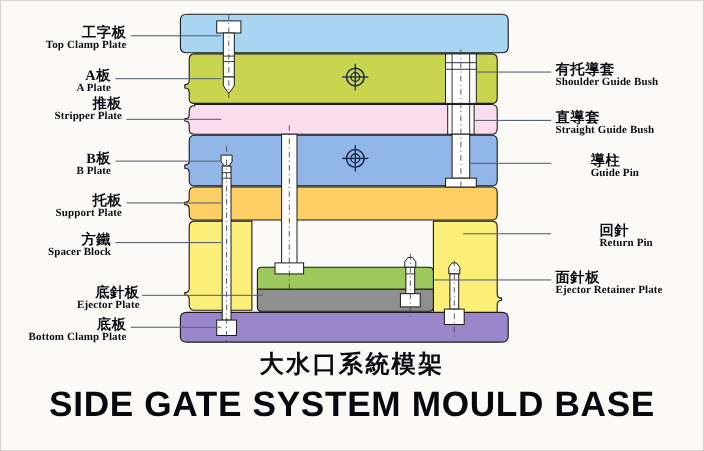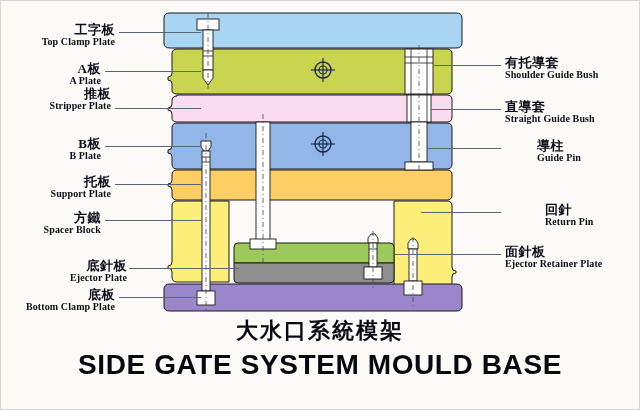--- a/index.html
+++ b/index.html
@@ -21,21 +21,21 @@
   .lbl.R{text-align:left;}
 
   
   .leader{position:absolute;height:1px;background:#5b6675;}
 
   
   #title-cn{position:absolute;left:0;right:0;top:315px;text-align:center;
      font-family:Liberation Sans, sans-serif;font-weight:700;font-size:22px;
      letter-spacing:2px;color:#0a0a12;}
   #title-en{position:absolute;left:0;right:0;top:348px;text-align:center;
-     font-family:"Liberation Sans", sans-serif;font-weight:700;font-size:28px;
+     font-family:"Liberation Sans", sans-serif;font-weight:700;font-size:32px;
      letter-spacing:.6px;color:#08080f;}
 
   
   #draw{position:absolute;left:0;top:0;width:640px;height:410px;}
 </style>
 </head>
 <body>
 
 <div id="stage">
 

